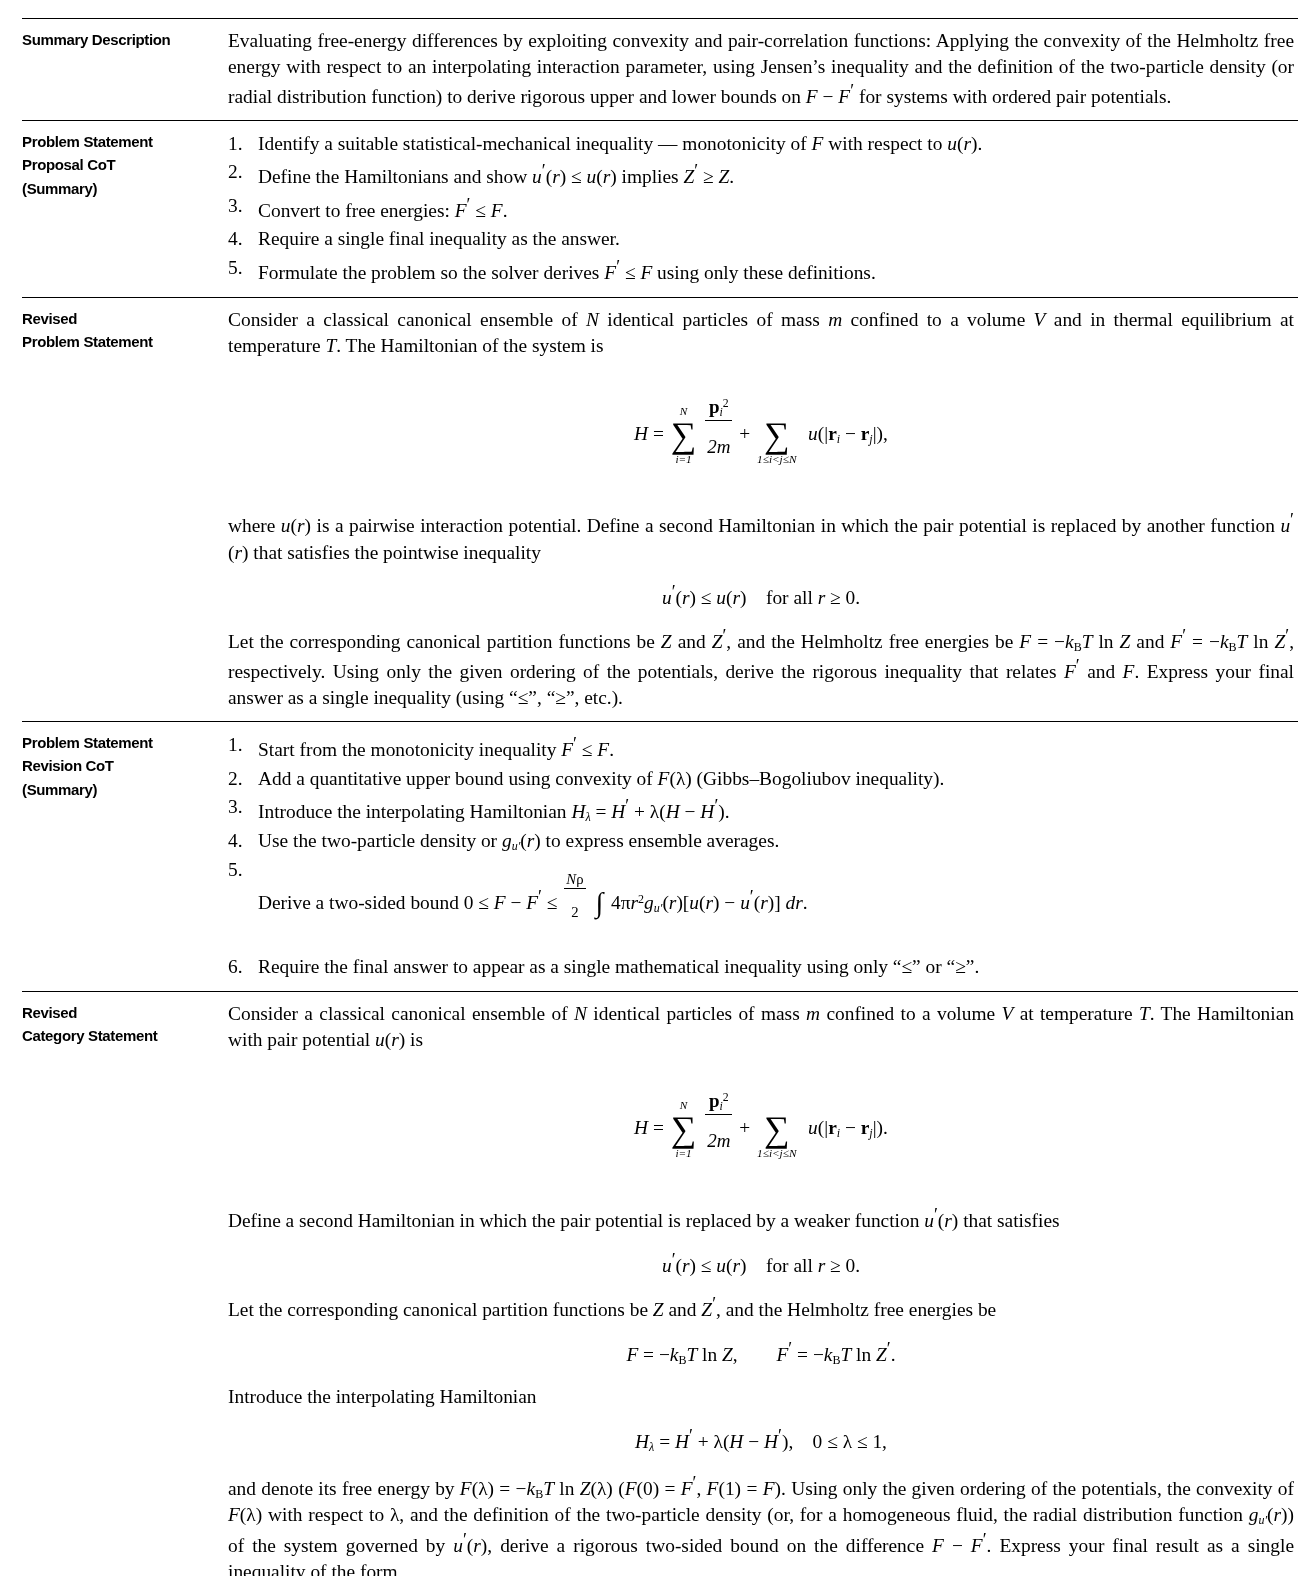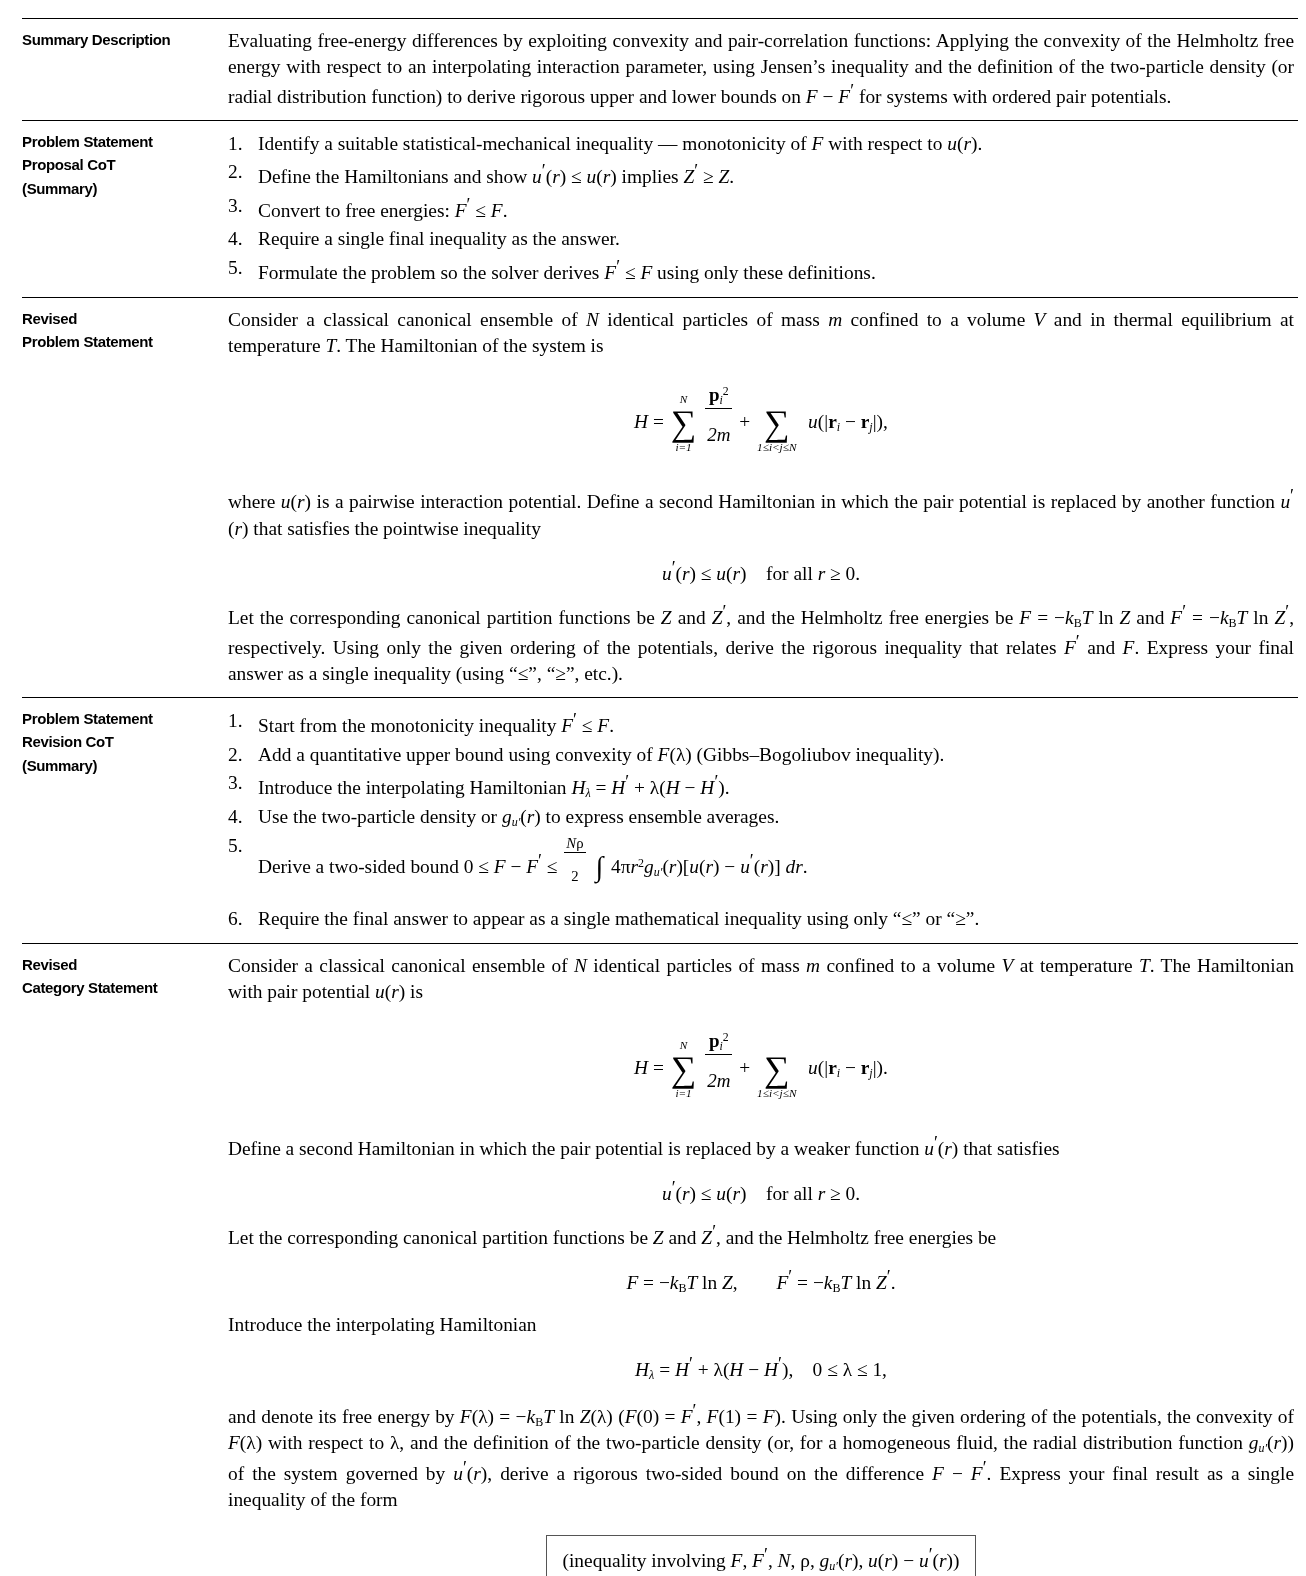--- a/index.html
+++ b/index.html
@@ -107,21 +107,21 @@
     font-size: 1.85em;
     display: block;
     line-height: 0.95;
     font-style: normal;
   }
   .frac {
     display: inline-block;
     vertical-align: middle;
     text-align: center;
     line-height: 1.08;
-    margin: 4px 2px;
+    margin: 16px 2px;
     font-size: 0.98em;
   }
   .frac .nu { display: block; padding: 0 2px; }
   .frac .de { display: block; border-top: 1.1px solid #000; padding: 16px 2px; }
   .frac.sm { font-size: 0.76em; }
   .intg { font-size: 1.45em; font-style: italic; vertical-align: -0.12em; padding: 0 3px; }
 
   .boxed {
     display: inline-block;
     border: 1.2px solid #555;

